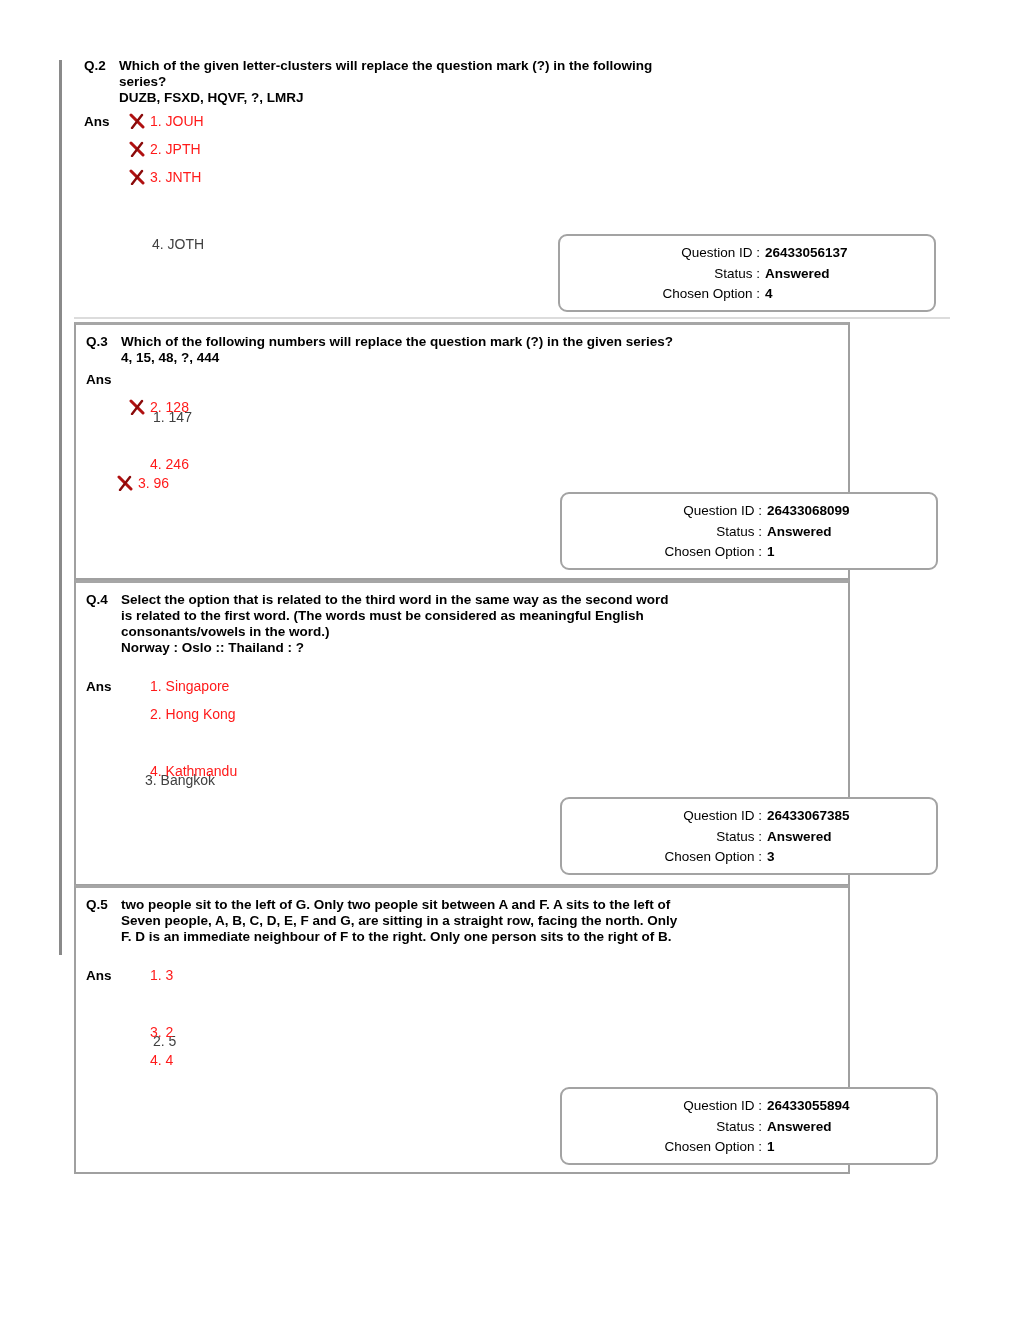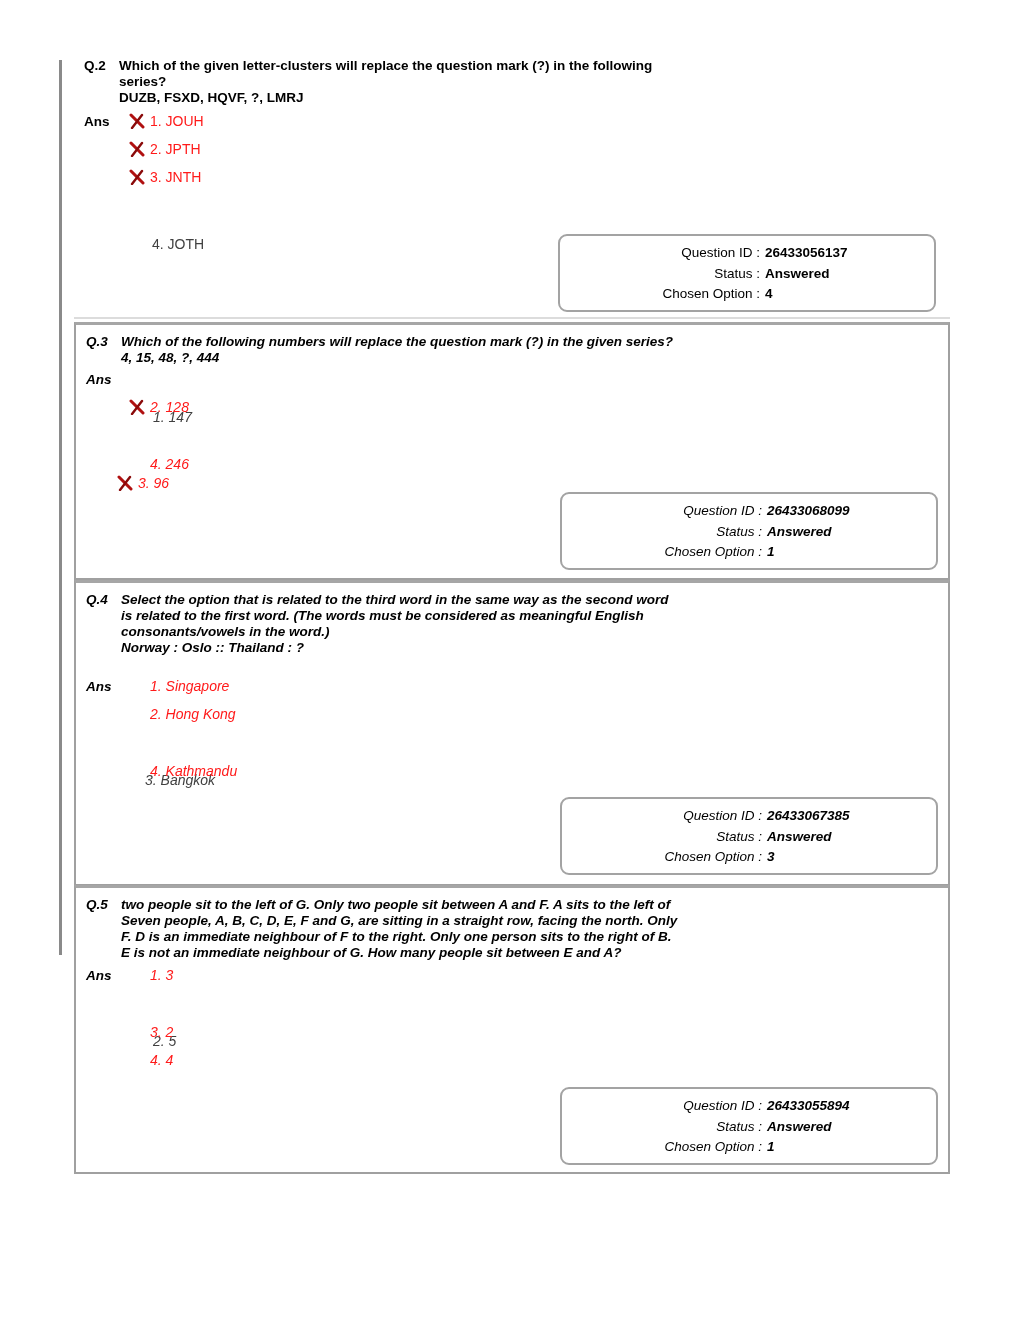--- a/index.html
+++ b/index.html
@@ -14,25 +14,24 @@
       position: absolute; left: 59px; top: 60px; width: 3px; height: 895px;
       background: #8a8a8a;
     }
     .q-block {
       position: absolute;
     }
     
     #q2 { left: 74px; top: 58px; width: 876px; height: 258px; }
     .q-card {
       position: absolute;
-      left: 74px; width: 876px;
+      left: 74px; width: 776px;
       border: 2px solid #a0a0a0;
       border-top: 3px solid #a6a6a6;
       background: #fff;
-      font-style: italic;
     }
     #q3 { top: 322px; height: 258px; }
     #q4 { top: 580px; height: 306px; }
     #q5 { top: 885px; height: 289px; }
     .sep-line {
       position: absolute; left: 74px; width: 876px; height: 2px; background: #dcdcdc;
     }
 
     .q-row {
       position: absolute; left: 10px; top: 0; display: flex;
@@ -198,21 +197,20 @@
   </div>
 </div>
 
 <div class="q-card" id="q5">
   <div class="q-row" style="top:9px;">
     <div class="q-num">Q.5</div>
     <div class="q-text" style="width:580px;">
       <span class="line">two people sit to the left of G. Only two people sit between A and F. A sits to the left of</span>
       <span class="line">Seven people, A, B, C, D, E, F and G, are sitting in a straight row, facing the north. Only</span>
       <span class="line">F. D is an immediate neighbour of F to the right. Only one person sits to the right of B.</span>
-      <span class="line">E is not an immediate neighbour of G. How many people sit between E and A?</span>
     </div>
   </div>
   <div class="ans-label" style="top:80px;">Ans</div>
 
   <div class="option wrong" style="left:74px; top:79px;">
     <span>1. 3</span>
   </div>
   <div class="option right" style="left:77px; top:107px;">
     <span>2. 5</span>
   </div>

